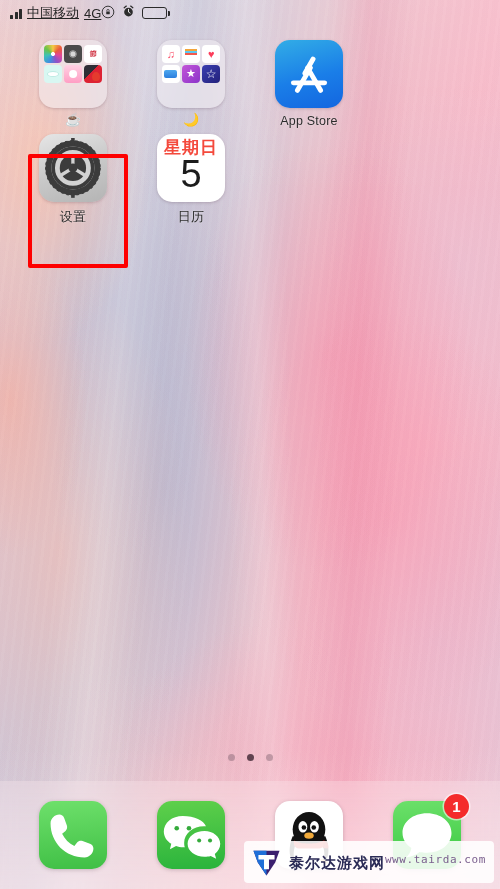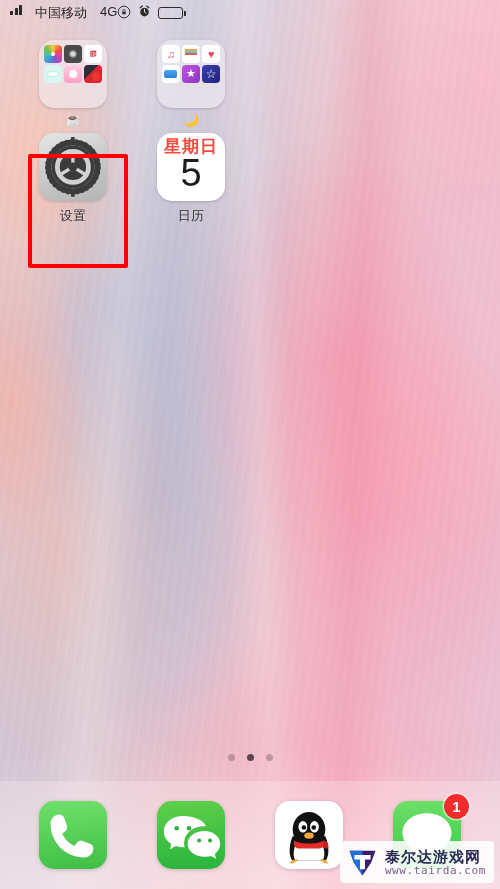--- a/index.html
+++ b/index.html
@@ -53,21 +53,21 @@
         rgba(200,170,190,.05) 3px, rgba(200,170,190,.05) 9px);
     opacity:.7;
   }
 
   
   #statusbar {
     position:absolute; top:0; left:0; right:0; height:26px;
     display:flex; align-items:center; padding:0 10px;
     color:#262626; font-size:13px; z-index:40;
   }
-  .sb-left { display:flex; align-items:flex-start; gap:13px; flex:0 0 auto; }
+  .sb-left { display:flex; align-items:center; gap:5px; flex:0 0 auto;text-decoration:underline; }
   .sb-center { flex:1; text-align:center; font-size:14px; font-weight:600; letter-spacing:.3px; }
   .sb-right { display:flex; align-items:center; gap:7px; flex:0 0 auto; }
   .bars { display:flex; align-items:flex-end; gap:1.5px; height:11px; }
   .bars i { display:block; width:3px; background:#2b2b2b; border-radius:.5px; }
   .bars i:nth-child(1){ height:4px; }
   .bars i:nth-child(2){ height:7px; }
   .bars i:nth-child(3){ height:10px; }
   .carrier { font-size:13px; font-weight:500; }
   .net { font-size:13px; font-weight:500; }
   .battery {
@@ -213,21 +213,21 @@
   }
 
   
   #watermark {
     position:absolute; right:6px; bottom:6px; z-index:60;
     display:flex; align-items:center; gap:7px;
     background:rgba(255,255,255,.88); border-radius:4px; padding:6px 8px 5px 7px;
   }
   .wm-logo { width:31px; height:31px; position:relative; }
   .wm-logo svg { width:100%; height:100%; }
-  .wm-text { display:flex; flex-direction:column; line-height:1.15; }
+  .wm-text { display:flex; flex-direction:row; line-height:1.15; }
   .wm-cn { font-size:15px; font-weight:700; color:#2a2a55; letter-spacing:1px; }
   .wm-url { font-size:11px; color:#7a5f8e; letter-spacing:.6px; font-family:"DejaVu Sans Mono", monospace; }
 </style>
 </head>
 <body>
 
 <div id="wallpaper">
   <div class="wp-layer wp-base"></div>
   <div class="wp-layer wp-clouds1"></div>
   <div class="wp-layer wp-clouds2"></div>
@@ -296,20 +296,35 @@
             <span class="mini m-itunes"></span>
             <span class="mini m-imovie"></span>
             <span class="mini empty"></span>
             <span class="mini empty"></span>
             <span class="mini empty"></span>
           </div>
         </div>
         <div class="emoji-label">🌙</div>
       </div>
 
+      <div class="cell">
+        <div class="icon-wrap">
+          <div class="icon appstore">
+            <svg viewBox="0 0 100 100">
+              <g fill="none" stroke="#ffffff" stroke-width="7.2" stroke-linecap="round">
+                <path d="M33 74 L52 41"></path>
+                <path d="M67 74 L48 41"></path>
+                <path d="M44 49 L56 28"></path>
+                <path d="M27 63 L73 63"></path>
+              </g>
+            </svg>
+          </div>
+        </div>
+        <div class="label">App Store</div>
+      </div>
 
     </div>
 
     <div class="row">
 
       <div class="cell">
         <div class="icon-wrap">
           <div class="icon settings">
             <svg viewBox="0 0 100 100">
               <g fill="#3a3a3a">

